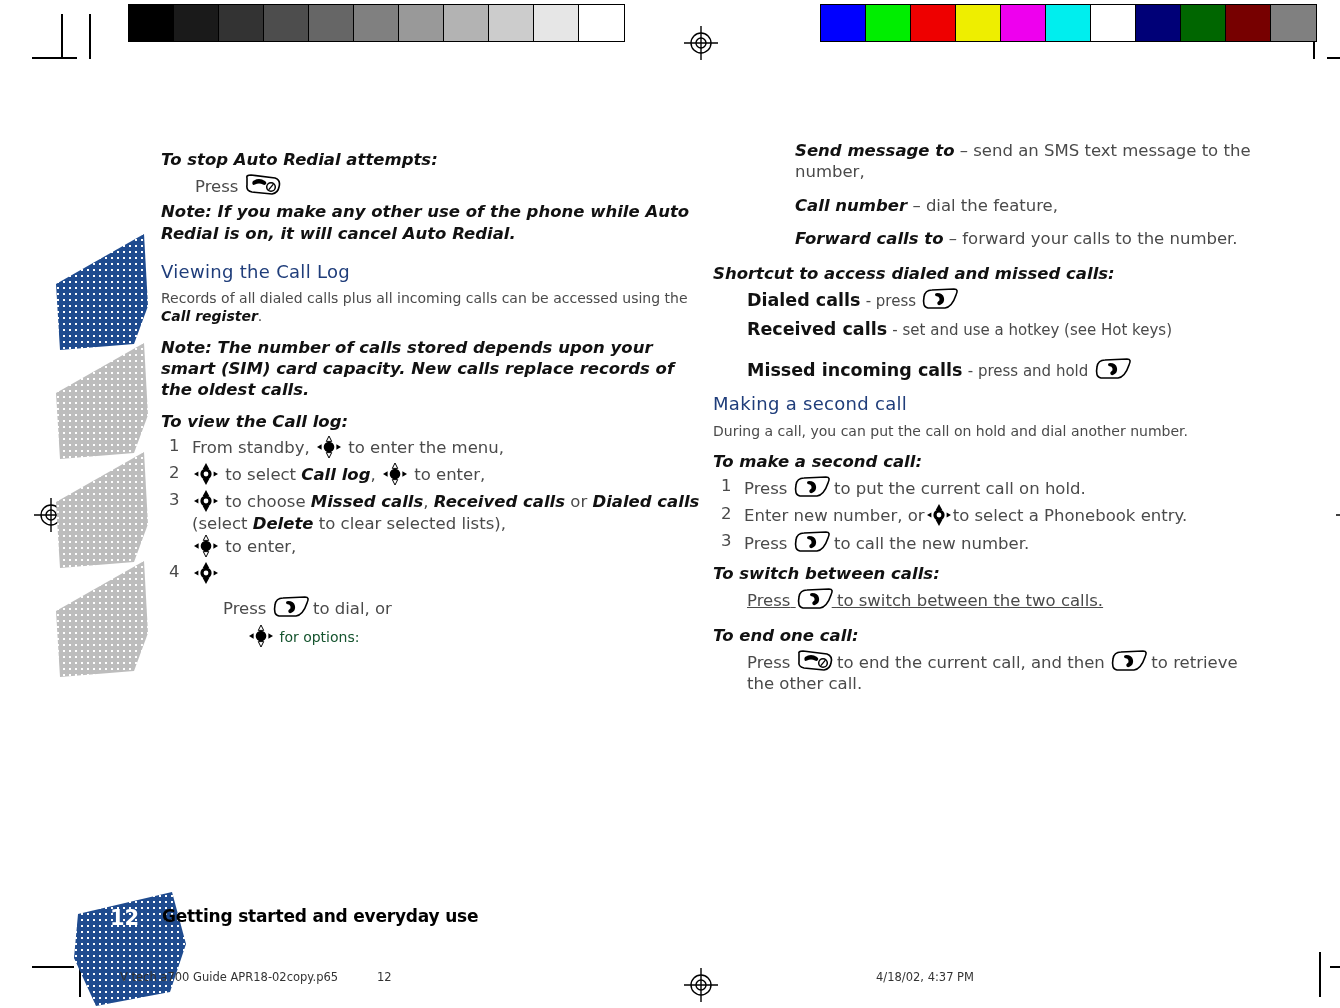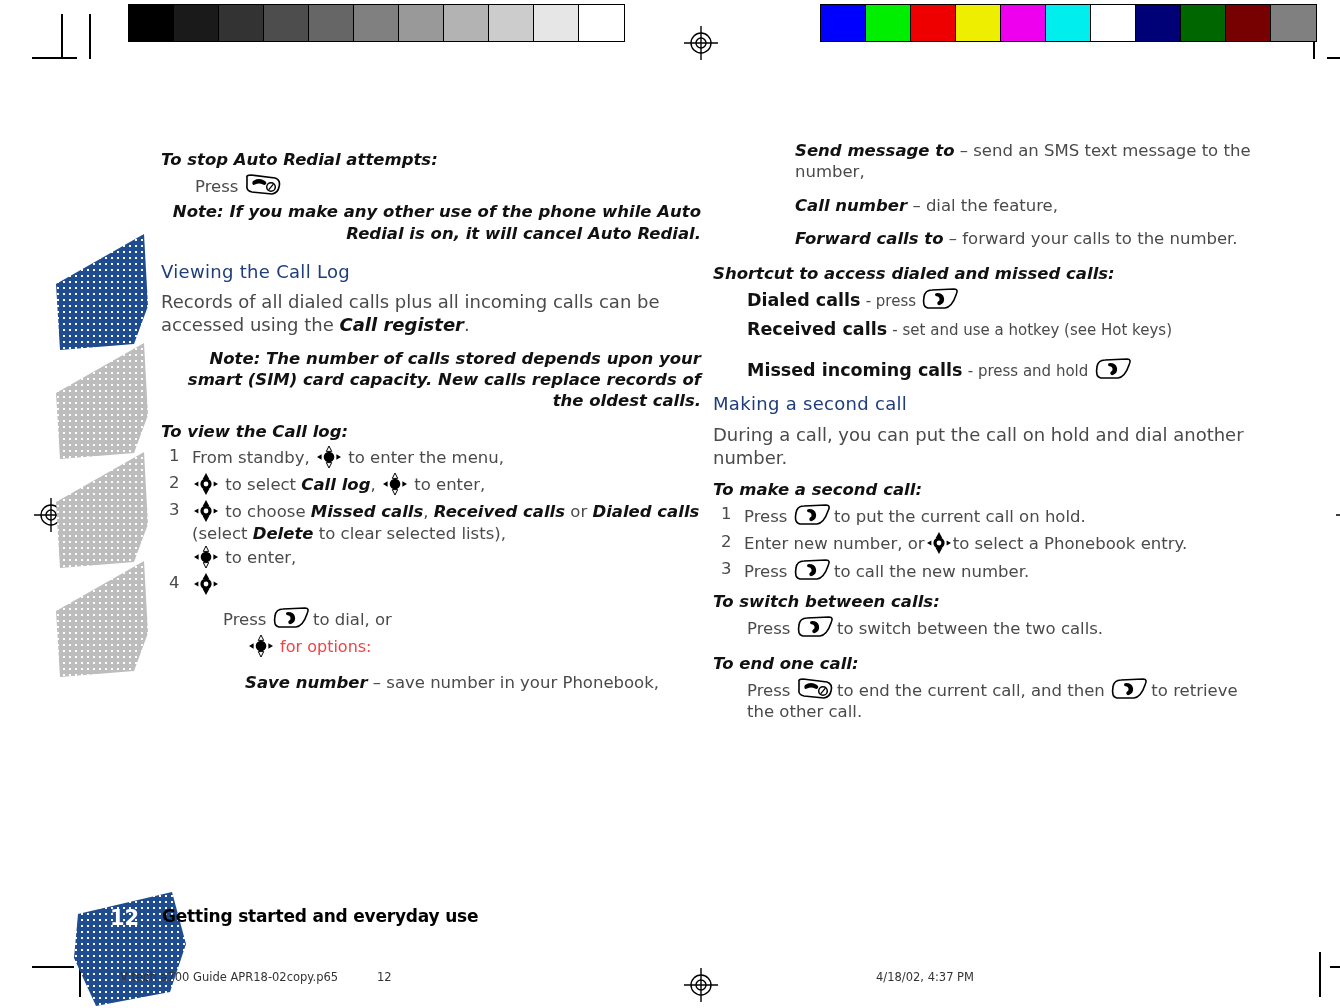--- a/index.html
+++ b/index.html
@@ -36,32 +36,31 @@
   .h1 {
     color: #1f3d7a;
     font-size: 18px;
     font-weight: 400;
     letter-spacing: .3px;
     margin: 18px 0 9px 0;
     line-height: 1.1;
   }
   .body {
     color: #4a4a4a;
-    font-size: 18px;
+    font-size: 14px;
     line-height: 1.28;
     margin: 0 0 11px 0;
   }
   .note {
     color: #111;
     font-size: 16.5px;
     font-style: italic;
     font-weight: bold;
     line-height: 1.28;
     margin: 0 0 11px 0;
-    text-align: right;
   }
   .lead {
     color: #111;
     font-size: 16.5px;
     font-style: italic;
     font-weight: bold;
     margin: 10px 0 4px 0;
   }
   b.term { color: #111; font-weight: bold; font-style: italic; }
 
@@ -72,21 +71,21 @@
     line-height: 1.32;
     padding-left: 31px;
     position: relative;
     margin-bottom: 3px;
   }
   ol.steps > li .num {
     position: absolute; left: 8px; top: 0; color:#4a4a4a;
   }
   .indent1 { margin-left: 34px; color:#4a4a4a; font-size:16.5px; line-height:1.3; margin-bottom: 4px;}
   .indent2 { margin-left: 62px; color:#4a4a4a; font-size:16.5px; line-height:1.3; margin-bottom: 4px;}
-  .indent3 { margin-left: 86px; color:#ef4444; font-size:16px; line-height:1.3; margin-bottom: 11px;}
+  .indent3 { margin-left: 86px; color:#14532d; font-size:14px; line-height:1.3; margin-bottom: 11px;}
   .bullet-def { margin-left: 86px; color:#4a4a4a; font-size:16.5px; line-height:1.3; margin-bottom: 11px;}
   .shortcut {
     margin-left: 34px; color:#4a4a4a; font-size:16.5px; line-height:1.32; margin-bottom: 6px;
   }
   .shortcut b { color:#111; font-weight:bold; font-size:17.5px; }
   .shortcut .small { font-size: 15px; }
 
   .icon { display: inline-block; vertical-align: -5px; }
   .icon-key { width: 36px; height: 22px; }
   .icon-nav { width: 28px; height: 24px; vertical-align: -6px; }
@@ -358,25 +357,20 @@
           <polygon points="14,1 11.3,6.4 16.7,6.4" fill="none" stroke="#000" stroke-width="1"></polygon>
           <polygon points="14,23 11.3,17.6 16.7,17.6" fill="none" stroke="#000" stroke-width="1"></polygon>
           <polygon points="2,12 6.6,9.2 6.6,14.8" fill="#000"></polygon>
           <polygon points="26,12 21.4,9.2 21.4,14.8" fill="#000"></polygon>
           <circle cx="14" cy="12" r="5.3" fill="#000"></circle>
         </svg>
       </span>
       <span>for options:</span>
     </div>
 
-    <div class="bullet-def" style="margin-left:84px; white-space:nowrap;">
-      <b class="term">Save number</b>
-      <span>–</span>
-      <span>save number in your Phonebook,</span>
-    </div>
 
   </div>
 
   <div class="col" id="col-right">
 
     <div class="bullet-def" style="margin-left:82px; margin-bottom:12px;">
       <b class="term">Send message to</b>
       <span>–</span>
       <span>send an SMS text message to the number,</span>
     </div>
@@ -461,21 +455,21 @@
           <svg viewBox="0 0 38 24" width="38" height="24">
             <path d="M3 10 Q4 3 11 3 L33 2 Q38 2 35 8 Q31 20 24 21 L7 21 Q1 20 3 10 Z" fill="#fff" stroke="#000" stroke-width="1.6"></path>
             <path d="M16 6 Q22 6 23 11 Q24 16 19 18 Q17 18.6 16.4 17 Q15.9 15.4 17.2 14.6 Q19.2 13.4 18.4 11.2 Q17.7 9.2 15.6 9.2 Q14 9.2 14 7.6 Q14 6 16 6 Z" fill="#000"></path>
           </svg>
         </span>
         <span>to call the new number.</span>
       </li>
     </ol>
 
     <div class="lead">To switch between calls:</div>
-    <div class="indent1" style="margin-bottom:14px;">
+    <div class="indent1" style="margin-bottom:14px;text-decoration:underline;">
       <span>Press</span>
       <span class="icon icon-key">
         <svg viewBox="0 0 38 24" width="38" height="24">
           <path d="M3 10 Q4 3 11 3 L33 2 Q38 2 35 8 Q31 20 24 21 L7 21 Q1 20 3 10 Z" fill="#fff" stroke="#000" stroke-width="1.6"></path>
           <path d="M16 6 Q22 6 23 11 Q24 16 19 18 Q17 18.6 16.4 17 Q15.9 15.4 17.2 14.6 Q19.2 13.4 18.4 11.2 Q17.7 9.2 15.6 9.2 Q14 9.2 14 7.6 Q14 6 16 6 Z" fill="#000"></path>
         </svg>
       </span>
       <span>to switch between the two calls.</span>
     </div>
 

